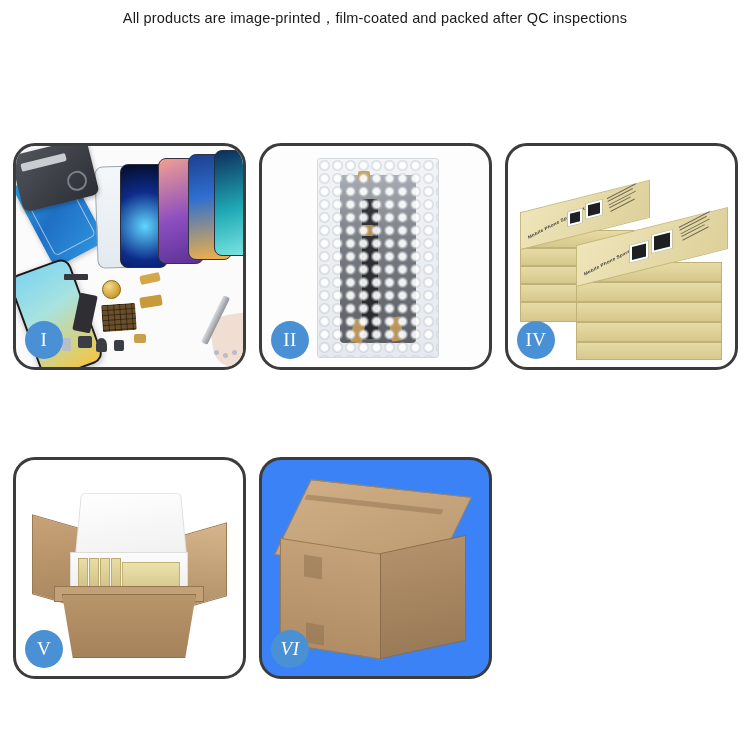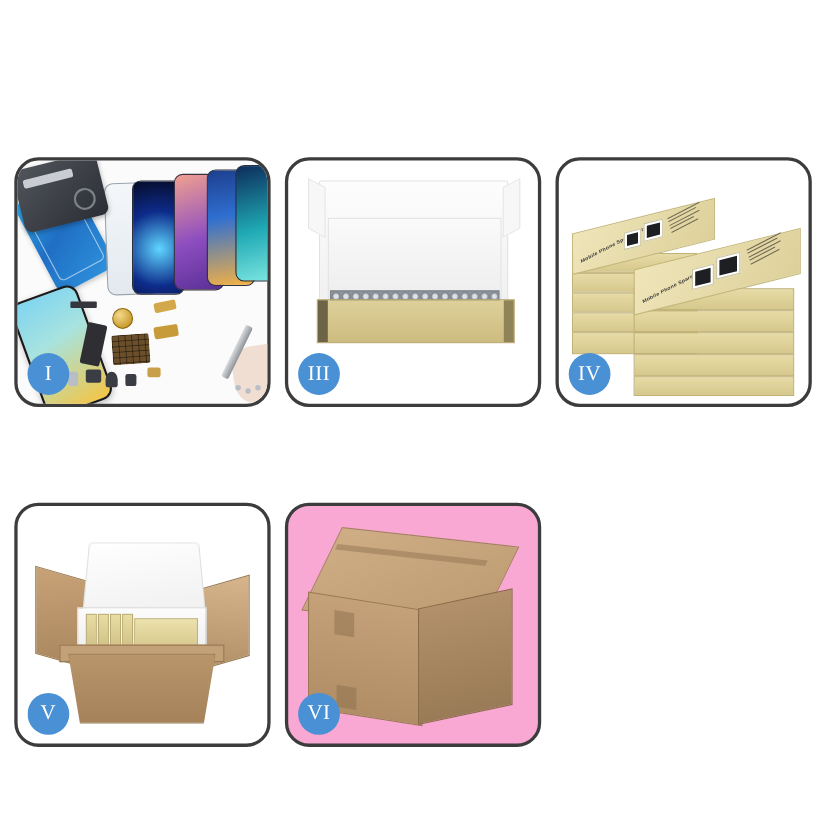--- a/index.html
+++ b/index.html
@@ -297,21 +297,21 @@
     background:linear-gradient(180deg,#e8dda4,#cdbd81);
     border:1px solid #bcac74;
   }
   .ybars u{
     position:absolute;left:44px;top:4px;width:56px;height:28px;
     background:linear-gradient(180deg,#ece2ad,#d5c68a);
     border:1px solid #c0b177;
   }
 
   
-  .p6{background:#f9a8d4;}
+  .p6{background:#3b82f6;font-style:italic;}
   .c-top{
     position:absolute;left:26px;top:28px;width:168px;height:74px;
     background:linear-gradient(150deg,#cfae86,#bb9a70);
     transform:skewX(-26deg) skewY(6deg);
     border:1px solid #a3835c;
   }
   .c-front{
     position:absolute;left:18px;top:86px;width:102px;height:104px;
     background:linear-gradient(180deg,#c4a179,#b08d65);
     border:1px solid #9a7a53;
@@ -329,20 +329,21 @@
     transform:skewX(-26deg) skewY(6deg);
   }
   .tapetab{position:absolute;background:rgba(140,112,78,.5);}
   .tt-a{left:42px;top:96px;width:18px;height:22px;transform:skewY(9deg);}
   .tt-b{left:44px;top:164px;width:18px;height:20px;transform:skewY(9deg);}
 </style>
 </head>
 <body>
 
 <div class="header">
+  <div class="subtitle">All products are image-printed，film-coated and packed after QC inspections</div>
 </div>
 
 <div class="grid">
 
   <div class="panel p1">
     <div class="scene">
       <div class="ph ph-film"></div>
       <div class="ph ph-glass"></div>
       <div class="ph ph-blue"></div>
       <div class="ph ph-purple"></div>
@@ -365,32 +366,35 @@
       <div class="driver"></div>
       <div class="screws">
           <span></span>
           <span></span>
           <span></span>
         </div>
     </div>
     <div class="badge">I</div>
   </div>
 
-
-  <div class="panel p3">
+  <div class="panel p2">
     <div class="scene">
-      <div class="lid"></div>
-      <div class="lid-side-l"></div>
-      <div class="lid-side-r"></div>
-      <div class="foam"></div>
-      <div class="bubblestack"></div>
-      <div class="boxbase"></div>
+      <div class="bubblebag">
+        <div class="innerpart"></div>
+        <div class="innerstrip"></div>
+        <div class="tab-tan tt1"></div>
+        <div class="tab-tan tt2"></div>
+        <div class="tab-tan tt3"></div>
+        <div class="tab-tan tt4"></div>
+        <div class="bubbles"></div>
+      </div>
     </div>
-    <div class="badge">III</div>
+    <div class="badge">II</div>
   </div>
+
 
   <div class="panel p4">
     <div class="scene">
       <div class="stack">
 
         <div class="ybox" style="left:6px;top:60px;width:112px;height:16px;"></div>
         <div class="ybox" style="left:6px;top:78px;width:112px;height:16px;"></div>
         <div class="ybox" style="left:6px;top:96px;width:112px;height:16px;"></div>
         <div class="ybox" style="left:6px;top:114px;width:112px;height:16px;"></div>
         <div class="ybox" style="left:6px;top:132px;width:112px;height:18px;"></div>

